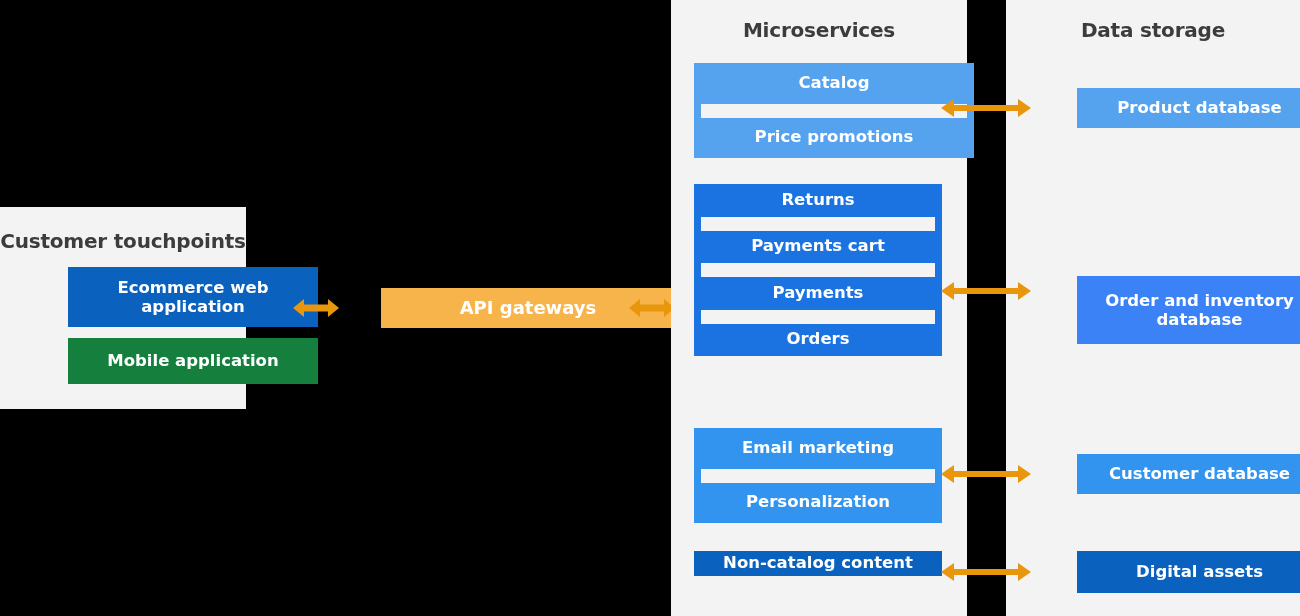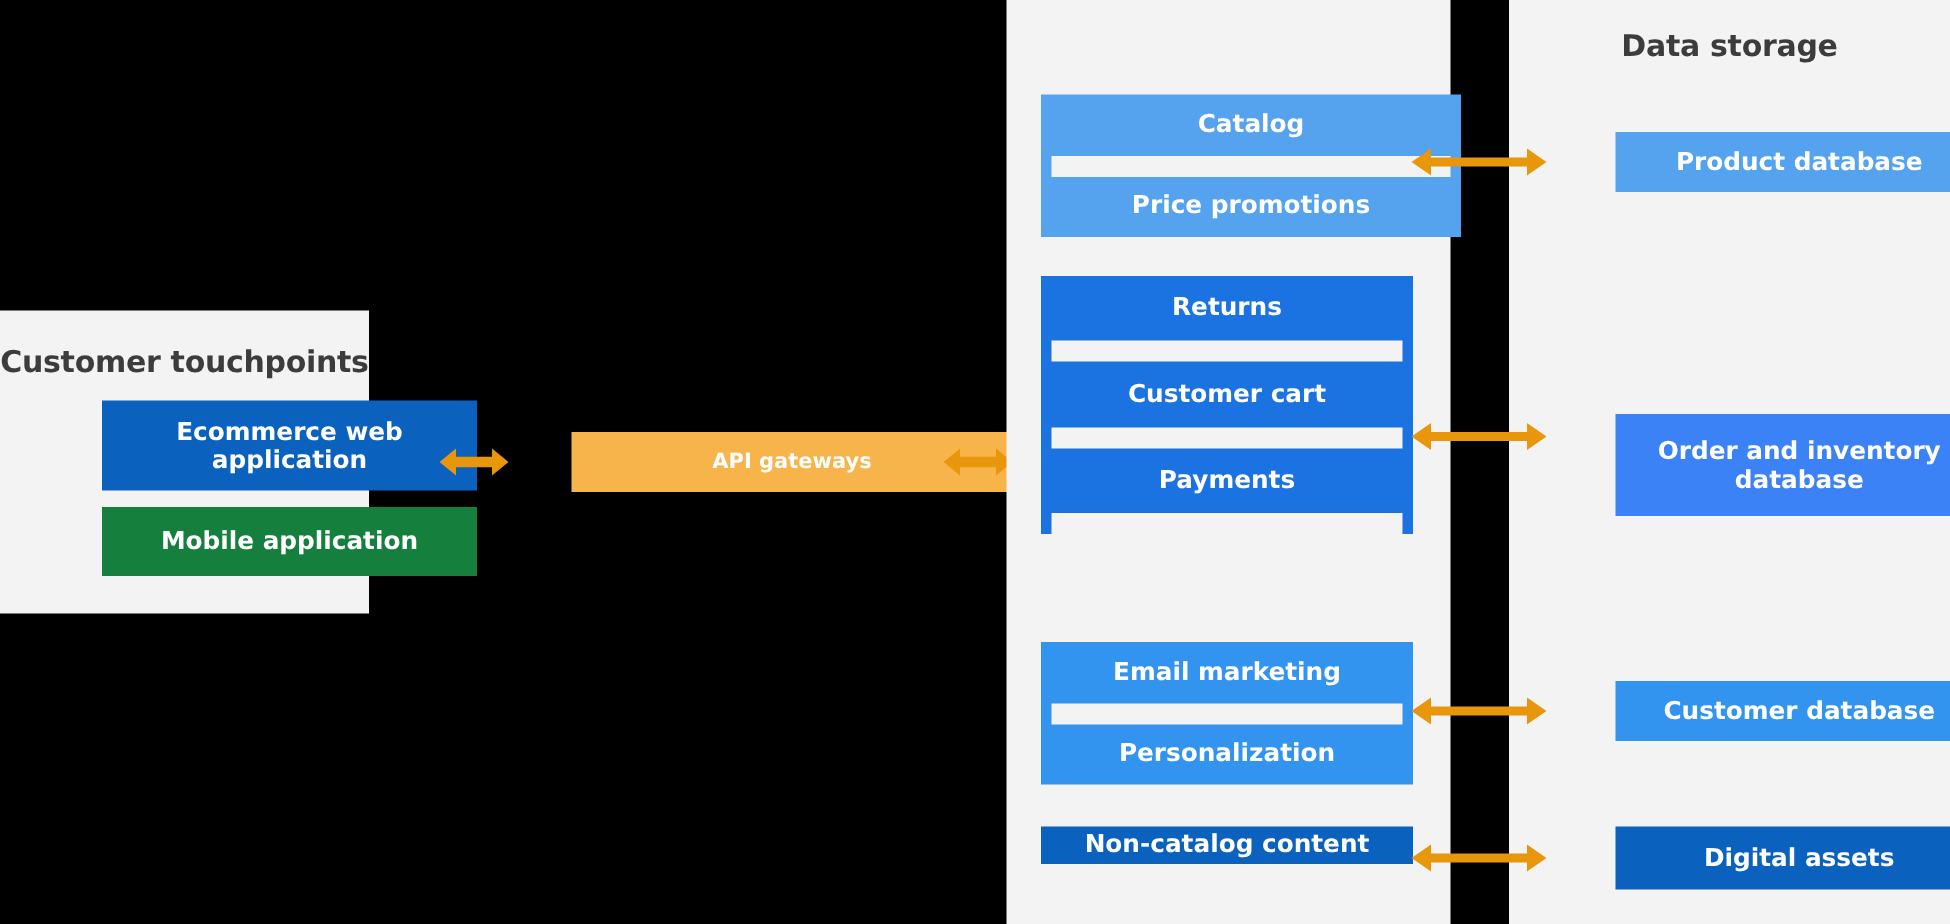--- a/index.html
+++ b/index.html
@@ -90,49 +90,51 @@
 <body>
 
 <div class="panel" id="panel-touchpoints">
   <div class="panel-title" id="title-touchpoints">Customer touchpoints</div>
 
   <div class="box" id="tp-box-0" style="left: 22px; top: 60px; width: 250px; height: 60px; background: rgb(10, 97, 190);">Ecommerce web application</div>
 
   <div class="box" id="tp-box-1" style="left: 22px; top: 131px; width: 250px; height: 46px; background: #15803d;">Mobile application</div>
 </div>
 
-<div class="box" id="gateway-box" style="left: 335px; top: 288px; width: 294px; height: 40px; font-size: 14px; background: rgb(247, 180, 75);">API gateways</div>
+<div class="box" id="gateway-box" style="left: 335px; top: 288px; width: 294px; height: 40px; font-size: 18px; background: rgb(247, 180, 75);">API gateways</div>
 
 <div class="arrow" style="left:292px; top:295px; width:48px;">
   <svg viewBox="0 0 48 26" preserveAspectRatio="none">
     <path d="M1 13 L12 4 L12 9.5 L36 9.5 L36 4 L47 13 L36 22 L36 16.5 L12 16.5 L12 22 Z" fill="#e8960c"></path>
   </svg>
 </div>
 
 <div class="arrow" style="left:628px; top:295px; width:48px;">
   <svg viewBox="0 0 48 26" preserveAspectRatio="none">
     <path d="M1 13 L12 4 L12 9.5 L36 9.5 L36 4 L47 13 L36 22 L36 16.5 L12 16.5 L12 22 Z" fill="#e8960c"></path>
   </svg>
 </div>
 
 <div class="panel" id="panel-microservices">
+  <div class="panel-title" id="title-microservices">Microservices</div>
 
   <div class="svc-group" style="left: 23px; top: 63px; width: 280px; height: 95px; background: rgb(85, 163, 239);">
     <div class="svc-row">Catalog</div>
     <div class="svc-sep"></div>
     <div class="svc-row">Price promotions</div>
   </div>
 
   <div class="svc-group" style="left: 23px; top: 184px; width: 248px; height: 172px; background: rgb(26, 115, 224);">
     <div class="svc-row">Returns</div>
     <div class="svc-sep"></div>
-    <div class="svc-row">Customer cart</div>
+    <div class="svc-row">Payments cart</div>
     <div class="svc-sep"></div>
     <div class="svc-row">Payments</div>
     <div class="svc-sep"></div>
+    <div class="svc-row">Orders</div>
   </div>
 
   <div class="svc-group" style="left: 23px; top: 428px; width: 248px; height: 95px; background: rgb(50, 148, 238);">
     <div class="svc-row">Email marketing</div>
     <div class="svc-sep"></div>
     <div class="svc-row">Personalization</div>
   </div>
 
   <div class="svc-group" style="left: 23px; top: 551px; width: 248px; height: 25px; background: rgb(10, 97, 190);">
     <div class="svc-row">Non-catalog content</div>

